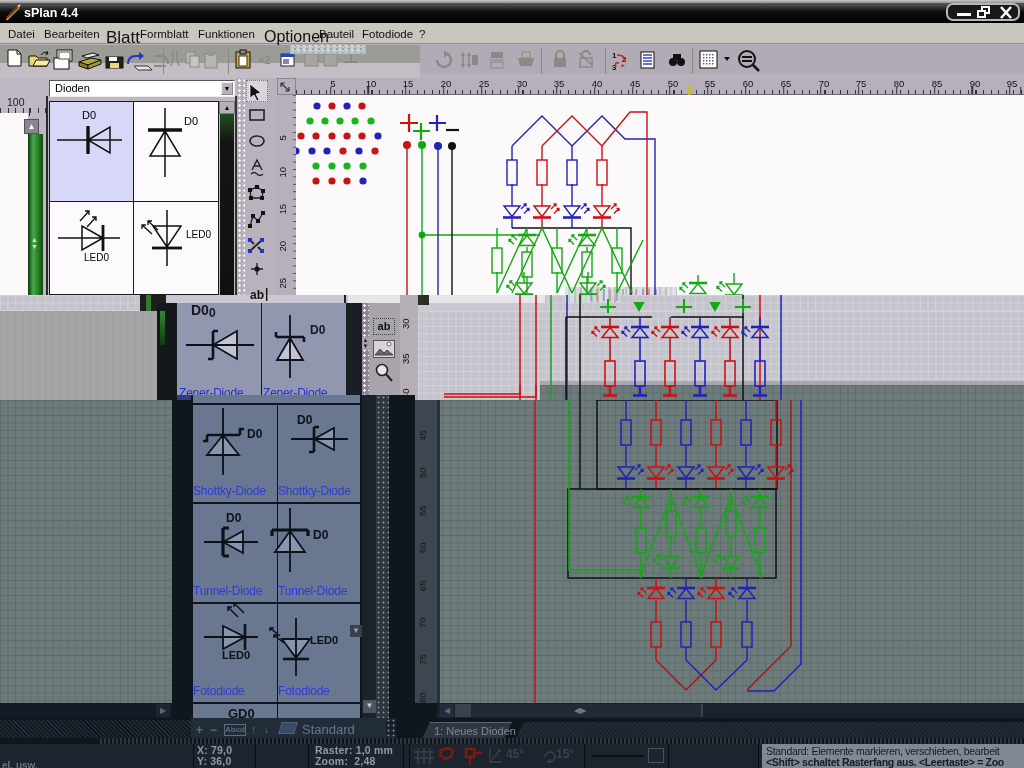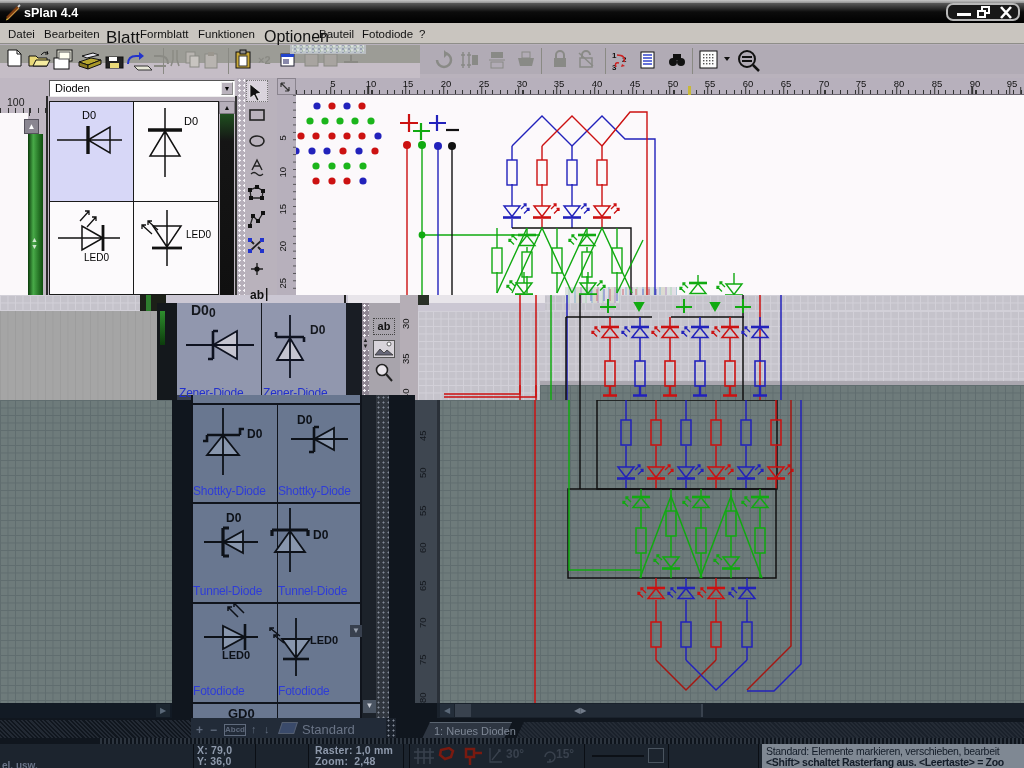--- a/index.html
+++ b/index.html
@@ -200,21 +200,21 @@
 <div class="ab" style="left:315px;top:745px;color:#8e99ab;font-size:10.5px;font-weight:bold;line-height:11px;letter-spacing:0.2px">Raster: 1,0 mm<br>Zoom:&nbsp;&nbsp;2,48</div>
 <div class="ab" style="left:2px;top:760px;color:#6a7488;font-size:10px;font-weight:bold">el. usw.</div>
 <div class="ab" style="left:193px;top:744px;width:1px;height:24px;background:#0a0e14"></div>
 <div class="ab" style="left:255px;top:744px;width:1px;height:24px;background:#0a0e14"></div>
 <div class="ab" style="left:308px;top:744px;width:1px;height:24px;background:#0a0e14"></div>
 <div class="ab" style="left:403px;top:744px;width:1px;height:24px;background:#0a0e14"></div>
 <div class="ab" style="left:409px;top:744px;width:1px;height:24px;background:#0a0e14"></div>
 <div class="ab" style="left:584px;top:744px;width:1px;height:24px;background:#0a0e14"></div>
 <div class="ab" style="left:668px;top:744px;width:1px;height:24px;background:#0a0e14"></div>
 <div class="ab" style="left:758px;top:744px;width:1px;height:24px;background:#0a0e14"></div>
-<div class="ab" style="left:506px;top:747px;color:#39414d;font-size:12px;font-weight:bold">30°</div>
+<div class="ab" style="left:506px;top:747px;color:#39414d;font-size:12px;font-weight:bold">45°</div>
 <div class="ab" style="left:556px;top:747px;color:#39414d;font-size:12px;font-weight:bold">15°</div>
 <div class="ab" style="left:592px;top:755px;width:52px;height:2px;background:#0c1016"></div>
 <div class="ab" style="left:648px;top:748px;width:16px;height:15px;border:1px solid #4a545f"></div>
 <div class="ab" style="left:762px;top:744px;width:262px;height:24px;background:#7f8893"></div>
 <div class="ab" style="left:766px;top:745px;color:#131c28;font-size:10.5px;font-weight:normal;letter-spacing:-0.3px;white-space:nowrap">Standard: Elemente markieren, verschieben, bearbeit</div>
 <div class="ab" style="left:766px;top:756px;color:#131c28;font-size:10.5px;font-weight:bold;letter-spacing:-0.3px;white-space:nowrap">&lt;Shift&gt; schaltet Rasterfang aus. &lt;Leertaste&gt; = Zoo</div>
 <svg width="1024" height="768" viewBox="0 0 1024 768" fill="none">
 <defs>
 <g id="ledd">
           <path d="M-8,0 H8 L0,10.5 Z"></path>

